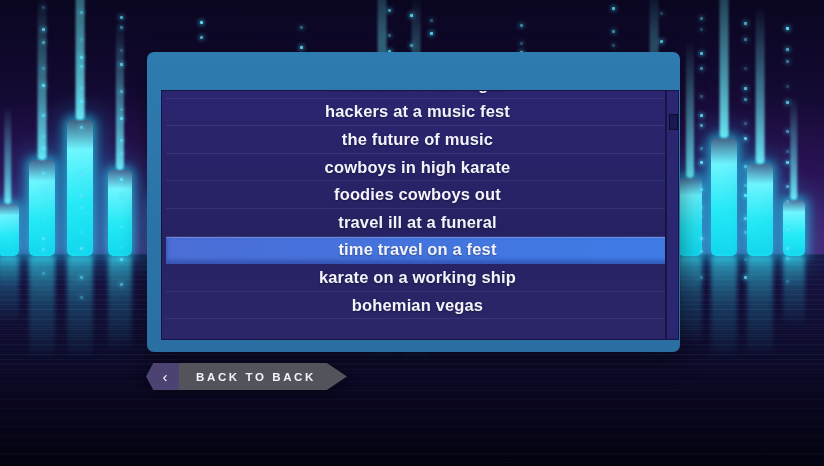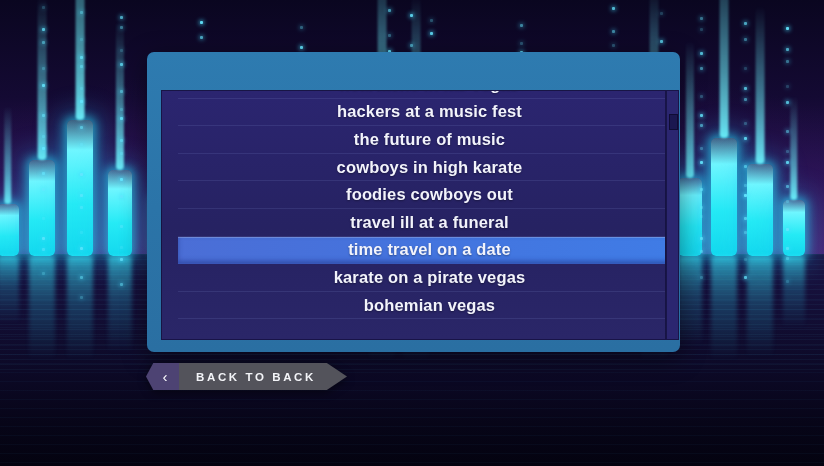--- a/index.html
+++ b/index.html
@@ -96,21 +96,21 @@
 
   
   #list-viewport {
     position: absolute; left: 14px; top: 38px;
     width: 505px; height: 250px;
     background: linear-gradient(180deg, #2b2570 0%, #262262 55%, #2a2668 100%);
     border: 1px solid rgba(10,8,40,0.55);
     overflow: hidden;
   }
   #list-inner {
-    position: absolute; left: 16px; top: -20px; width: 100%;
+    position: absolute; left: 4px; top: -20px; width: 100%;
   }
   .row {
     position: relative;
     height: 27.6px;
     display: flex; align-items: center; justify-content: center;
     color: #f2f3fb;
     font-size: 16.5px;
     font-weight: 700;
     letter-spacing: 0.15px;
     border-bottom: 1px solid rgba(130,140,210,0.16);
@@ -511,22 +511,22 @@
 
 
   <div id="list-viewport">
     <div id="list-inner">
         <div class="row">heartache in las vegas</div>
         <div class="row">hackers at a music fest</div>
         <div class="row">the future of music</div>
         <div class="row">cowboys in high karate</div>
         <div class="row">foodies cowboys out</div>
         <div class="row">travel ill at a funeral</div>
-        <div class="row selected">time travel on a date</div>
-        <div class="row">karate on a pirate vegas</div>
+        <div class="row selected">time travel on a fest</div>
+        <div class="row">karate on a working ship</div>
         <div class="row">bohemian vegas</div>
         <div class="row"></div>
       </div>
   </div>
 
   <div id="scrollbar">
     <div id="scroll-thumb"></div>
   </div>
 
 </div>

